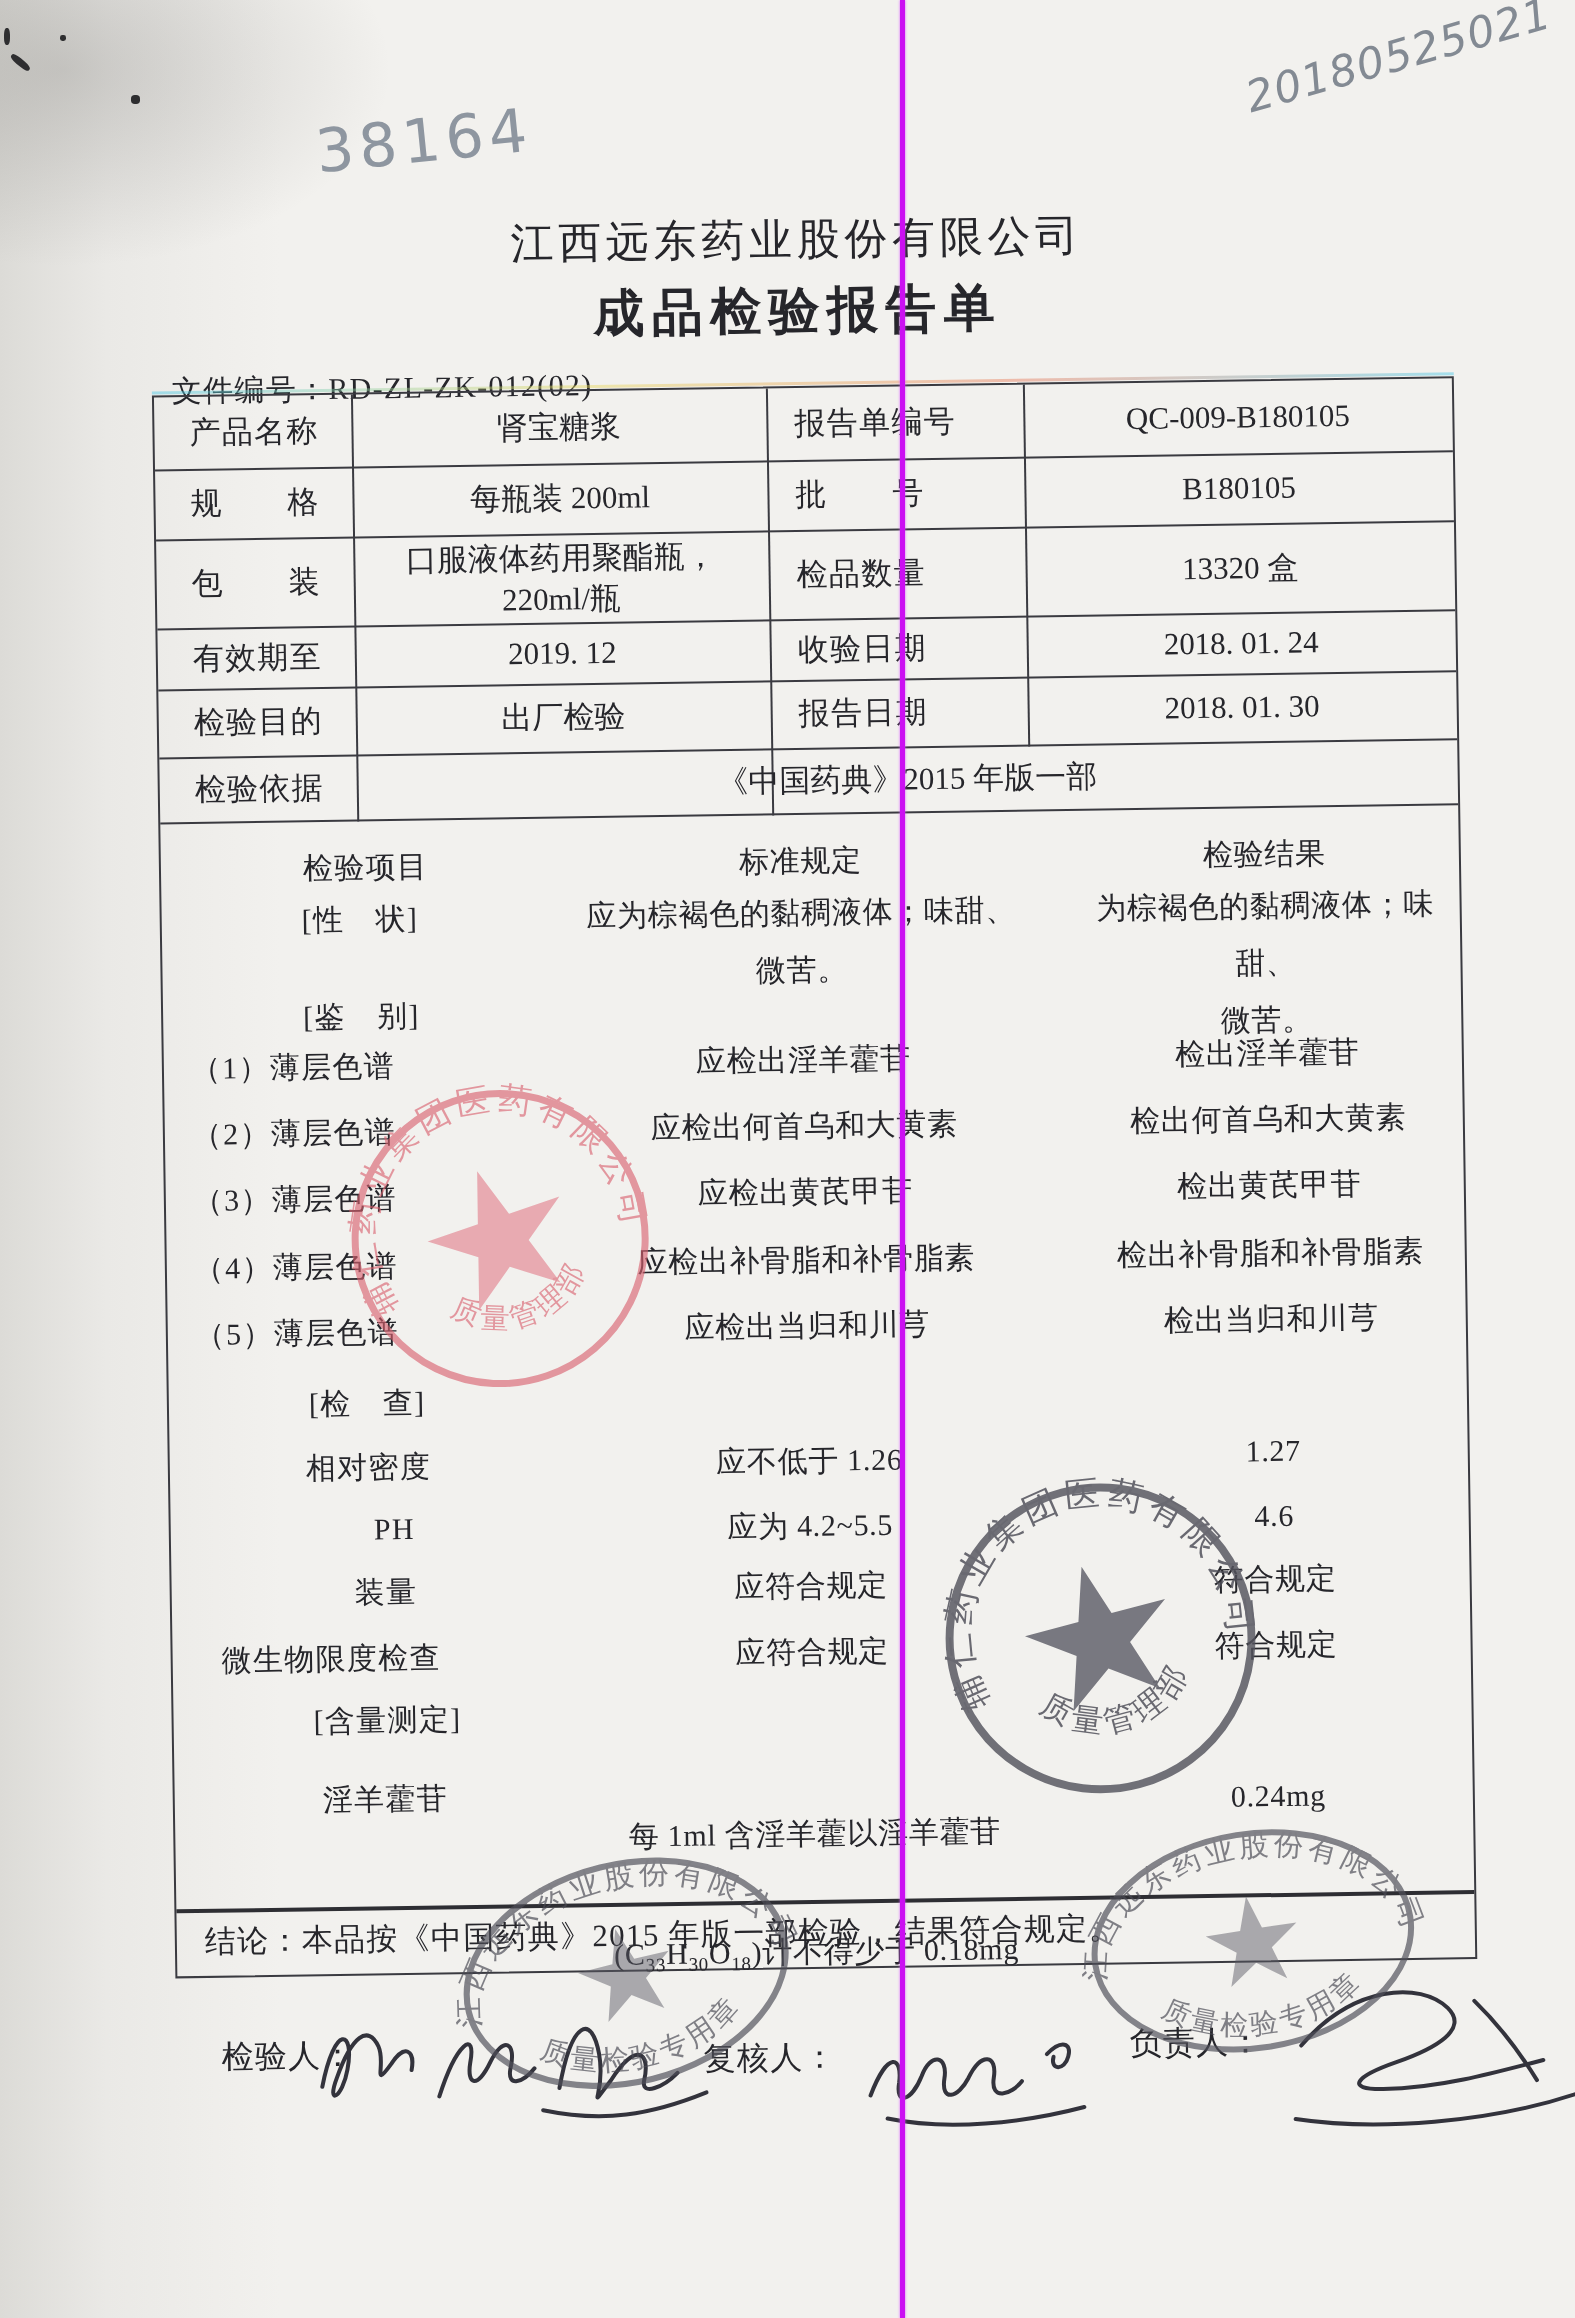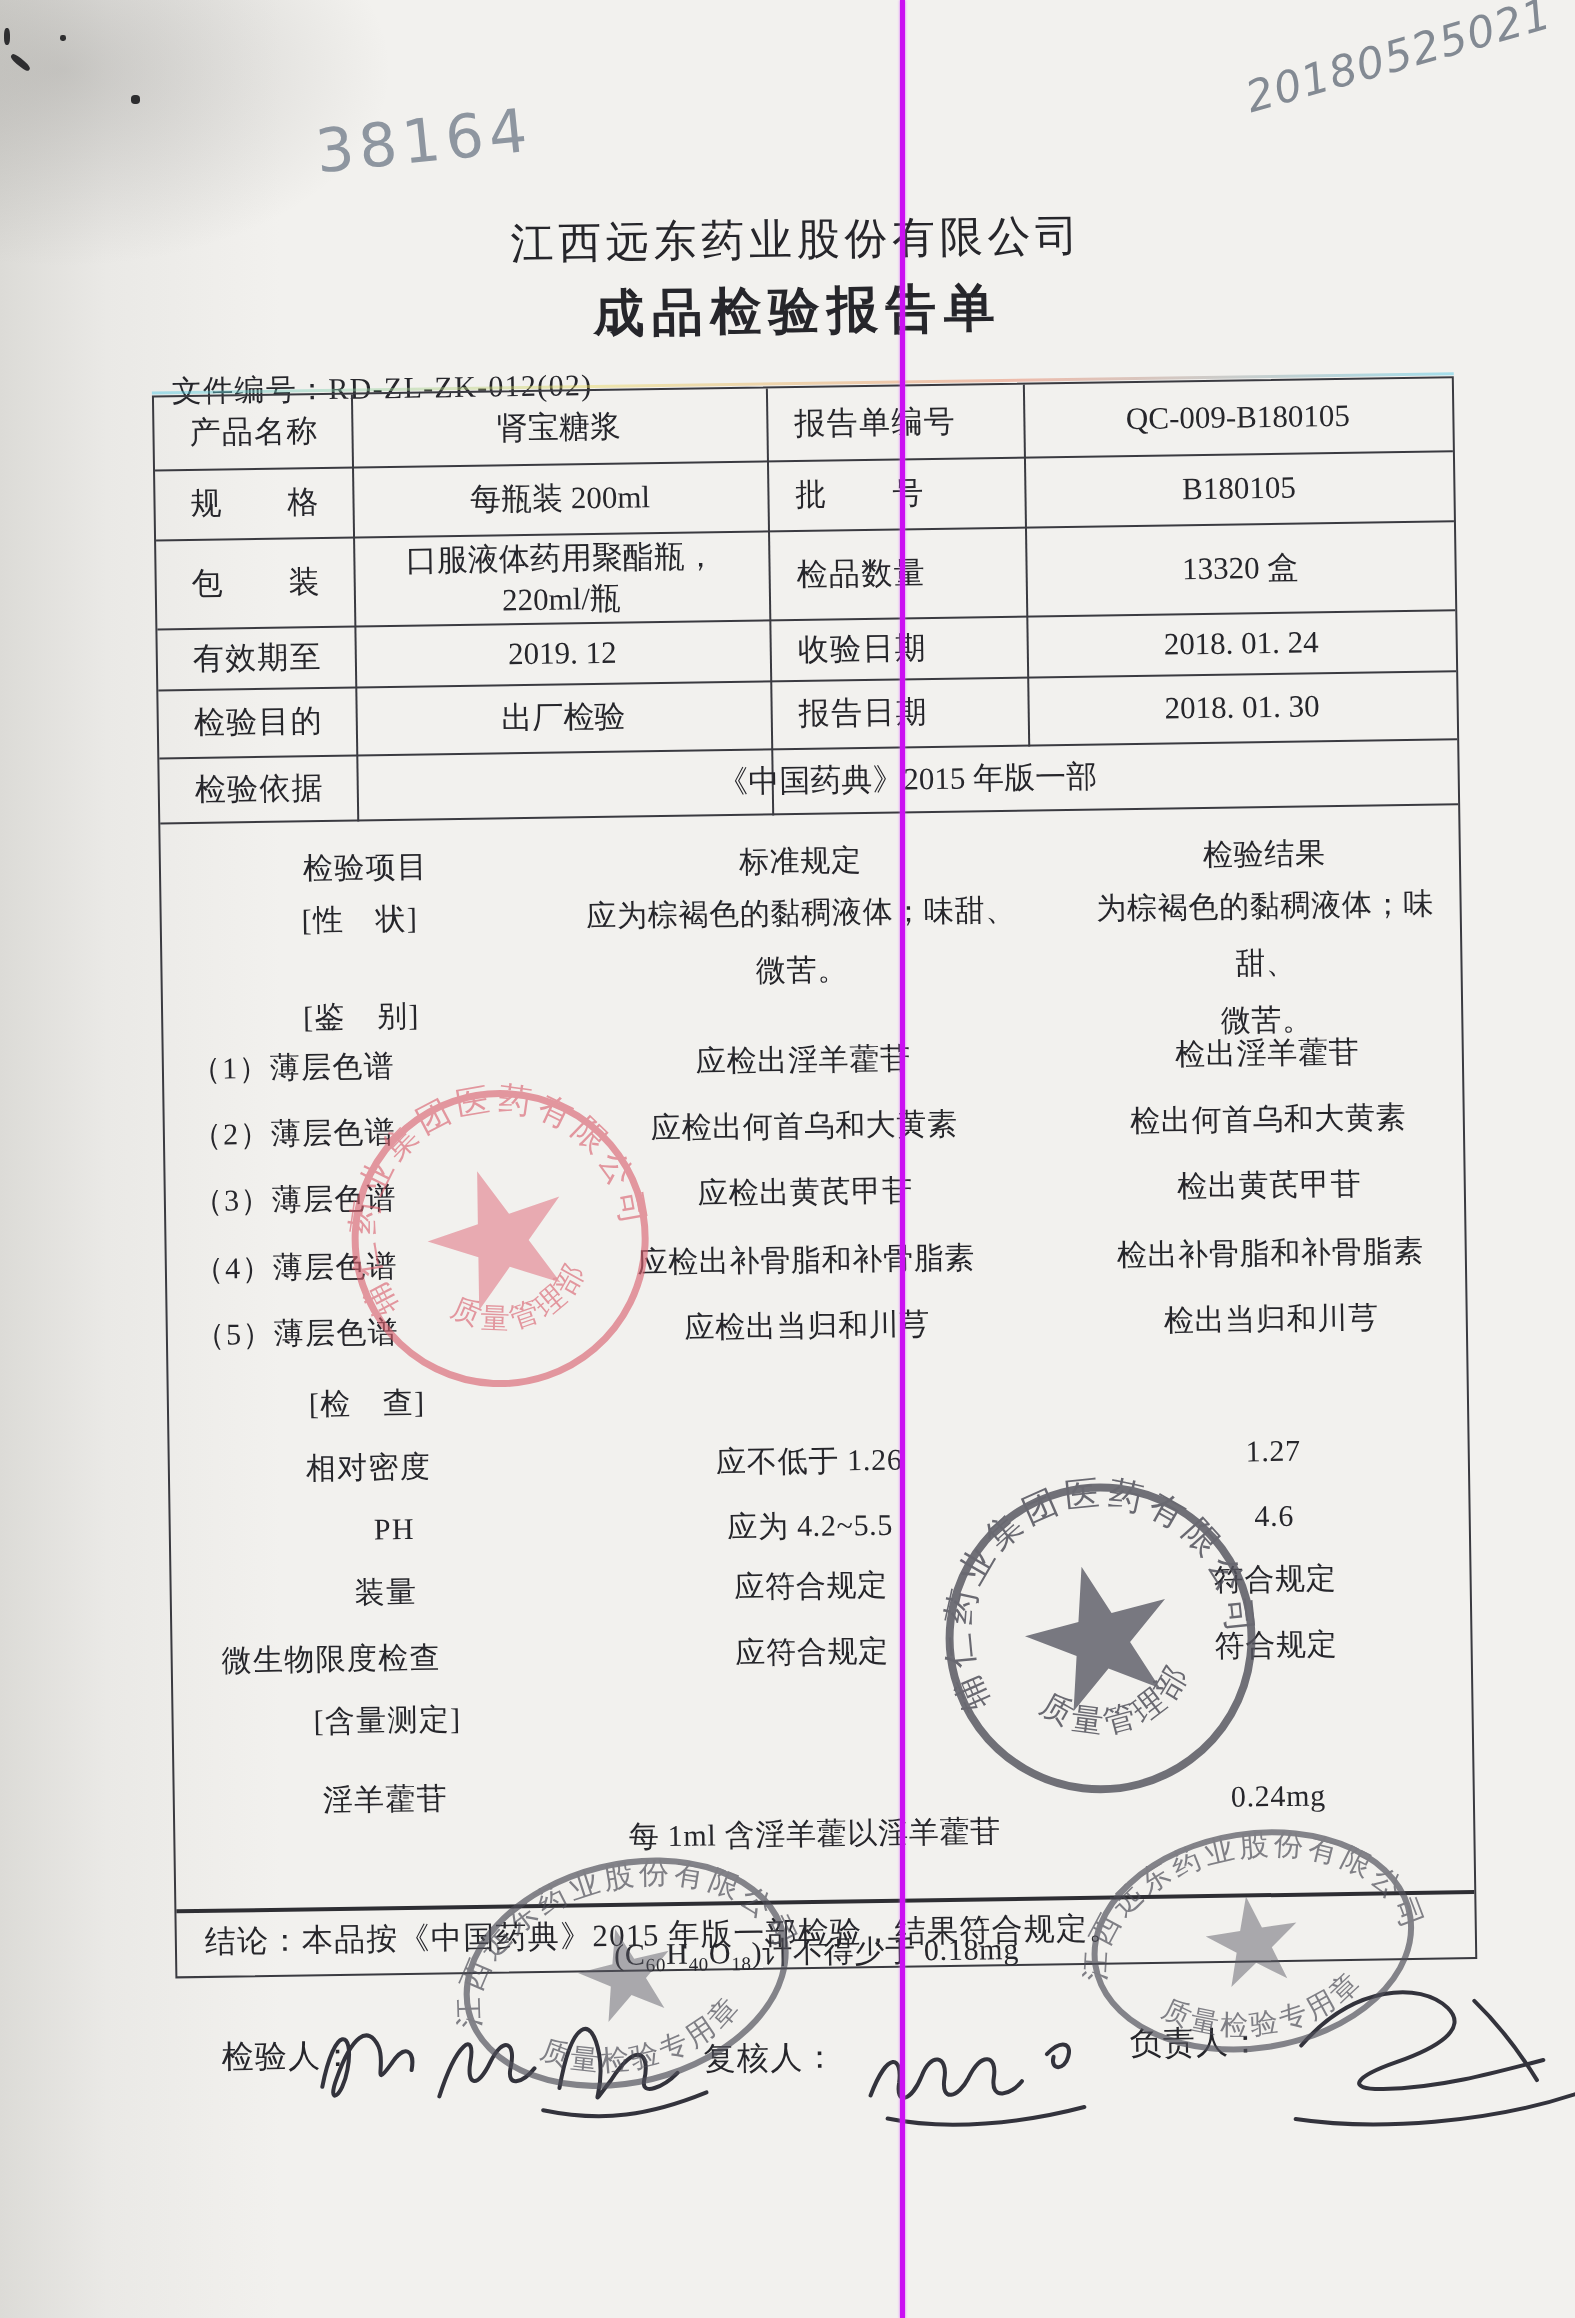--- a/index.html
+++ b/index.html
@@ -198,21 +198,21 @@
     <div class="rrow" style="top:1694px">
       <div class="c1" style="padding-left:142px">[含量测定]</div>
       <div class="c2"></div>
       <div class="c3"></div>
     </div>
 
     <div class="rrow" style="top:1745px; height:147px">
       <div class="c1" style="padding-left:150px; padding-top:28px">淫羊藿苷</div>
       <div class="c2" style="line-height:59px">
         <span>每 1ml 含淫羊藿以淫羊藿苷</span><br>
-        <span>(C</span><sub>60</sub><span>H</span><sub>40</sub><span>O</span><sub>18</sub><span>)计不得少于 0.18mg</span>
+        <span>(C</span><sub>33</sub><span>H</span><sub>30</sub><span>O</span><sub>18</sub><span>)计不得少于 0.18mg</span>
       </div>
       <div class="c3" style="padding-top:41px">0.24mg</div>
     </div>
 
     <div class="t conclusion">结论：本品按《中国药典》2015 年版一部检验，结果符合规定。</div>
 
     <div class="t sig-label" style="left:207px; top:2027px">检验人：</div>
     <div class="t sig-label" style="left:689px; top:2036px">复核人：</div>
     <div class="t sig-label" style="left:1115px; top:2027px">负责人：</div>
 

